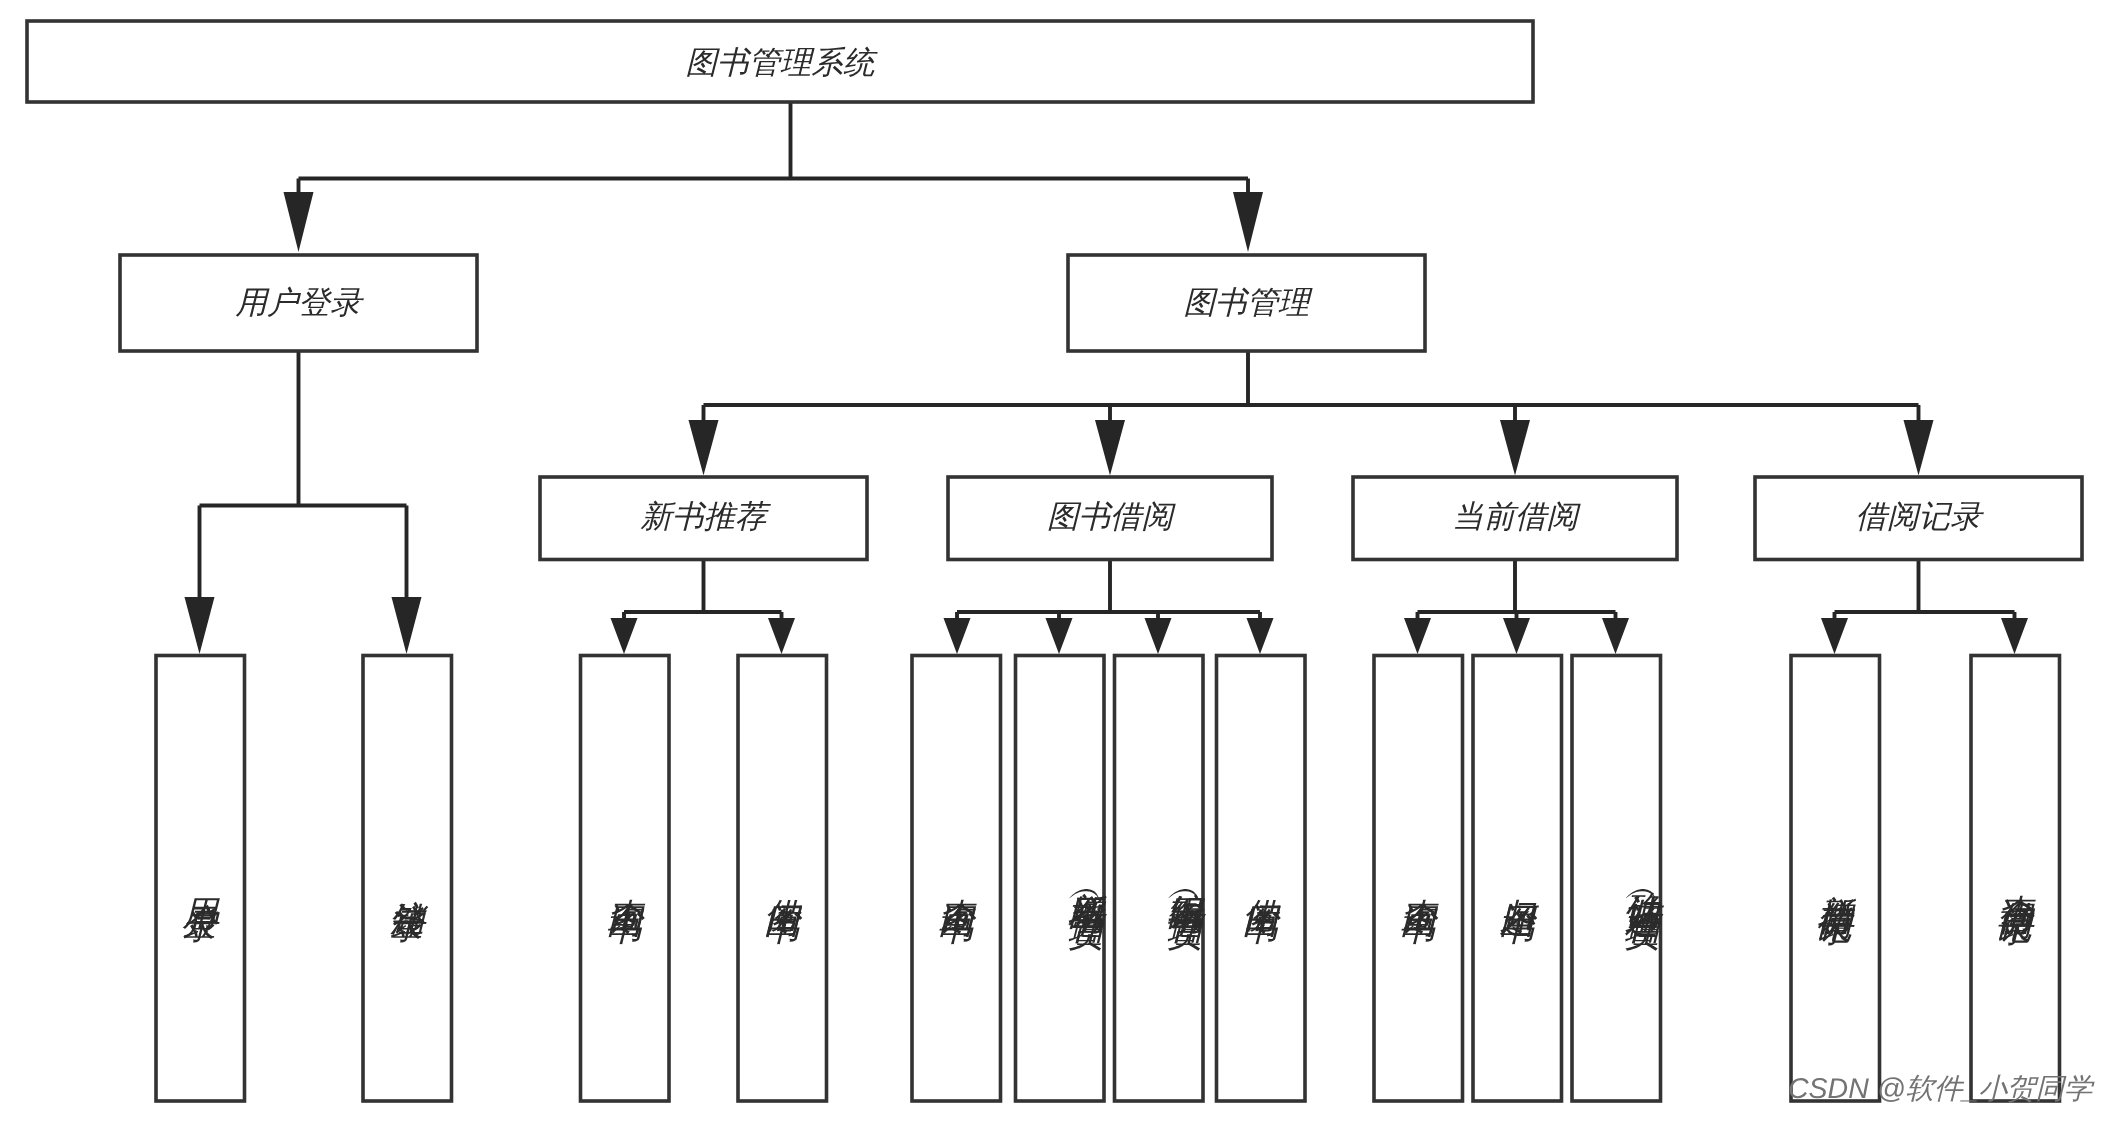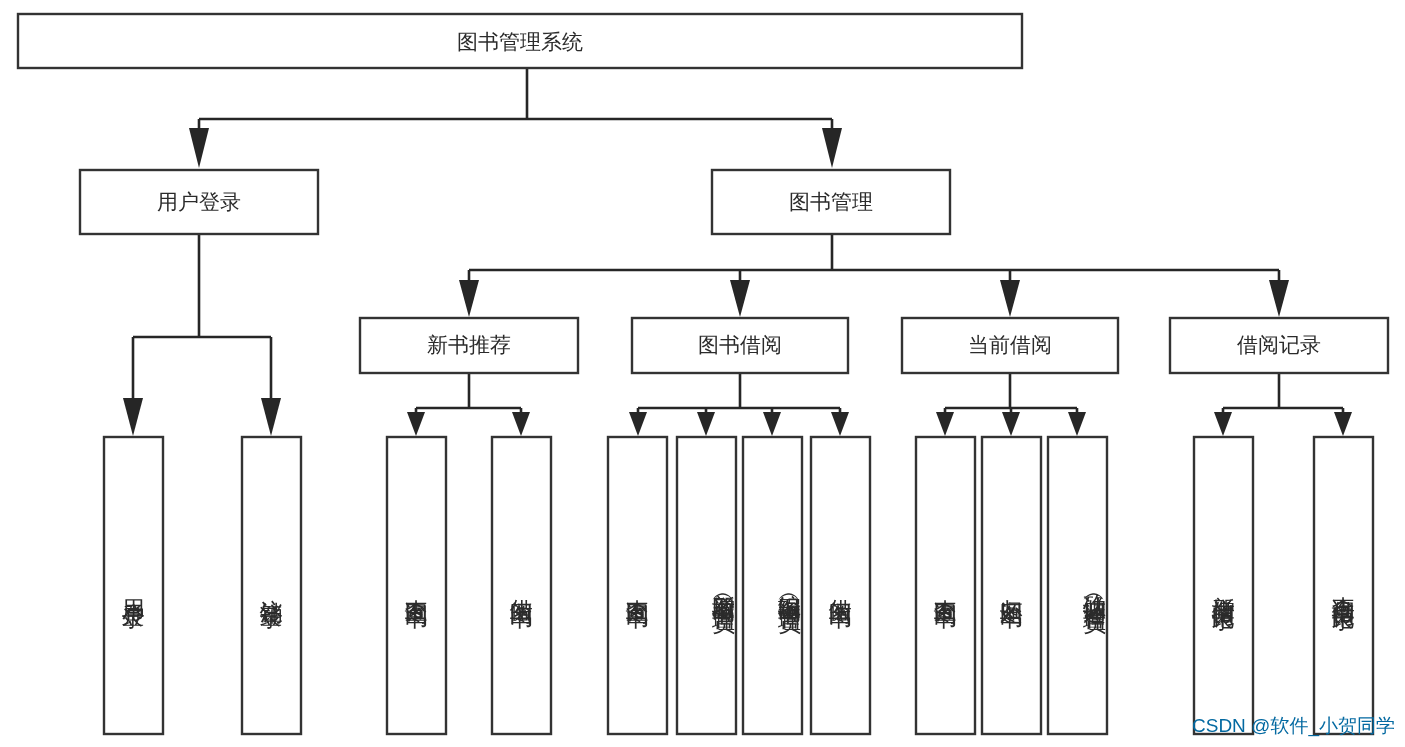--- a/index.html
+++ b/index.html
@@ -11,20 +11,21 @@
     width: 1405px;
     height: 747px;
     font-family: "Liberation Sans", "DejaVu Sans", sans-serif;
     overflow: hidden;
   }
   #diagram-root {
     position: relative;
     width: 1405px;
     height: 747px;
     background: #ffffff;
+    font-style: italic;
   }
   svg#diagram-canvas {
     position: absolute;
     top: 0;
     left: 0;
     width: 1405px;
     height: 747px;
   }
   .node-box {
     fill: #ffffff;
@@ -61,21 +62,21 @@
     align-items: center;
     justify-content: center;
     text-align: center;
     white-space: nowrap;
     user-select: none;
   }
   .watermark {
     position: absolute;
     font-family: "Liberation Sans", "DejaVu Sans", sans-serif;
     font-size: 19px;
-    color: #0369a1;
+    color: #737373;
     white-space: nowrap;
     user-select: none;
   }
 </style>
 </head>
 <body>
 
 <div id="diagram-root">
 
   <svg id="diagram-canvas" viewBox="0 0 1405 747">

